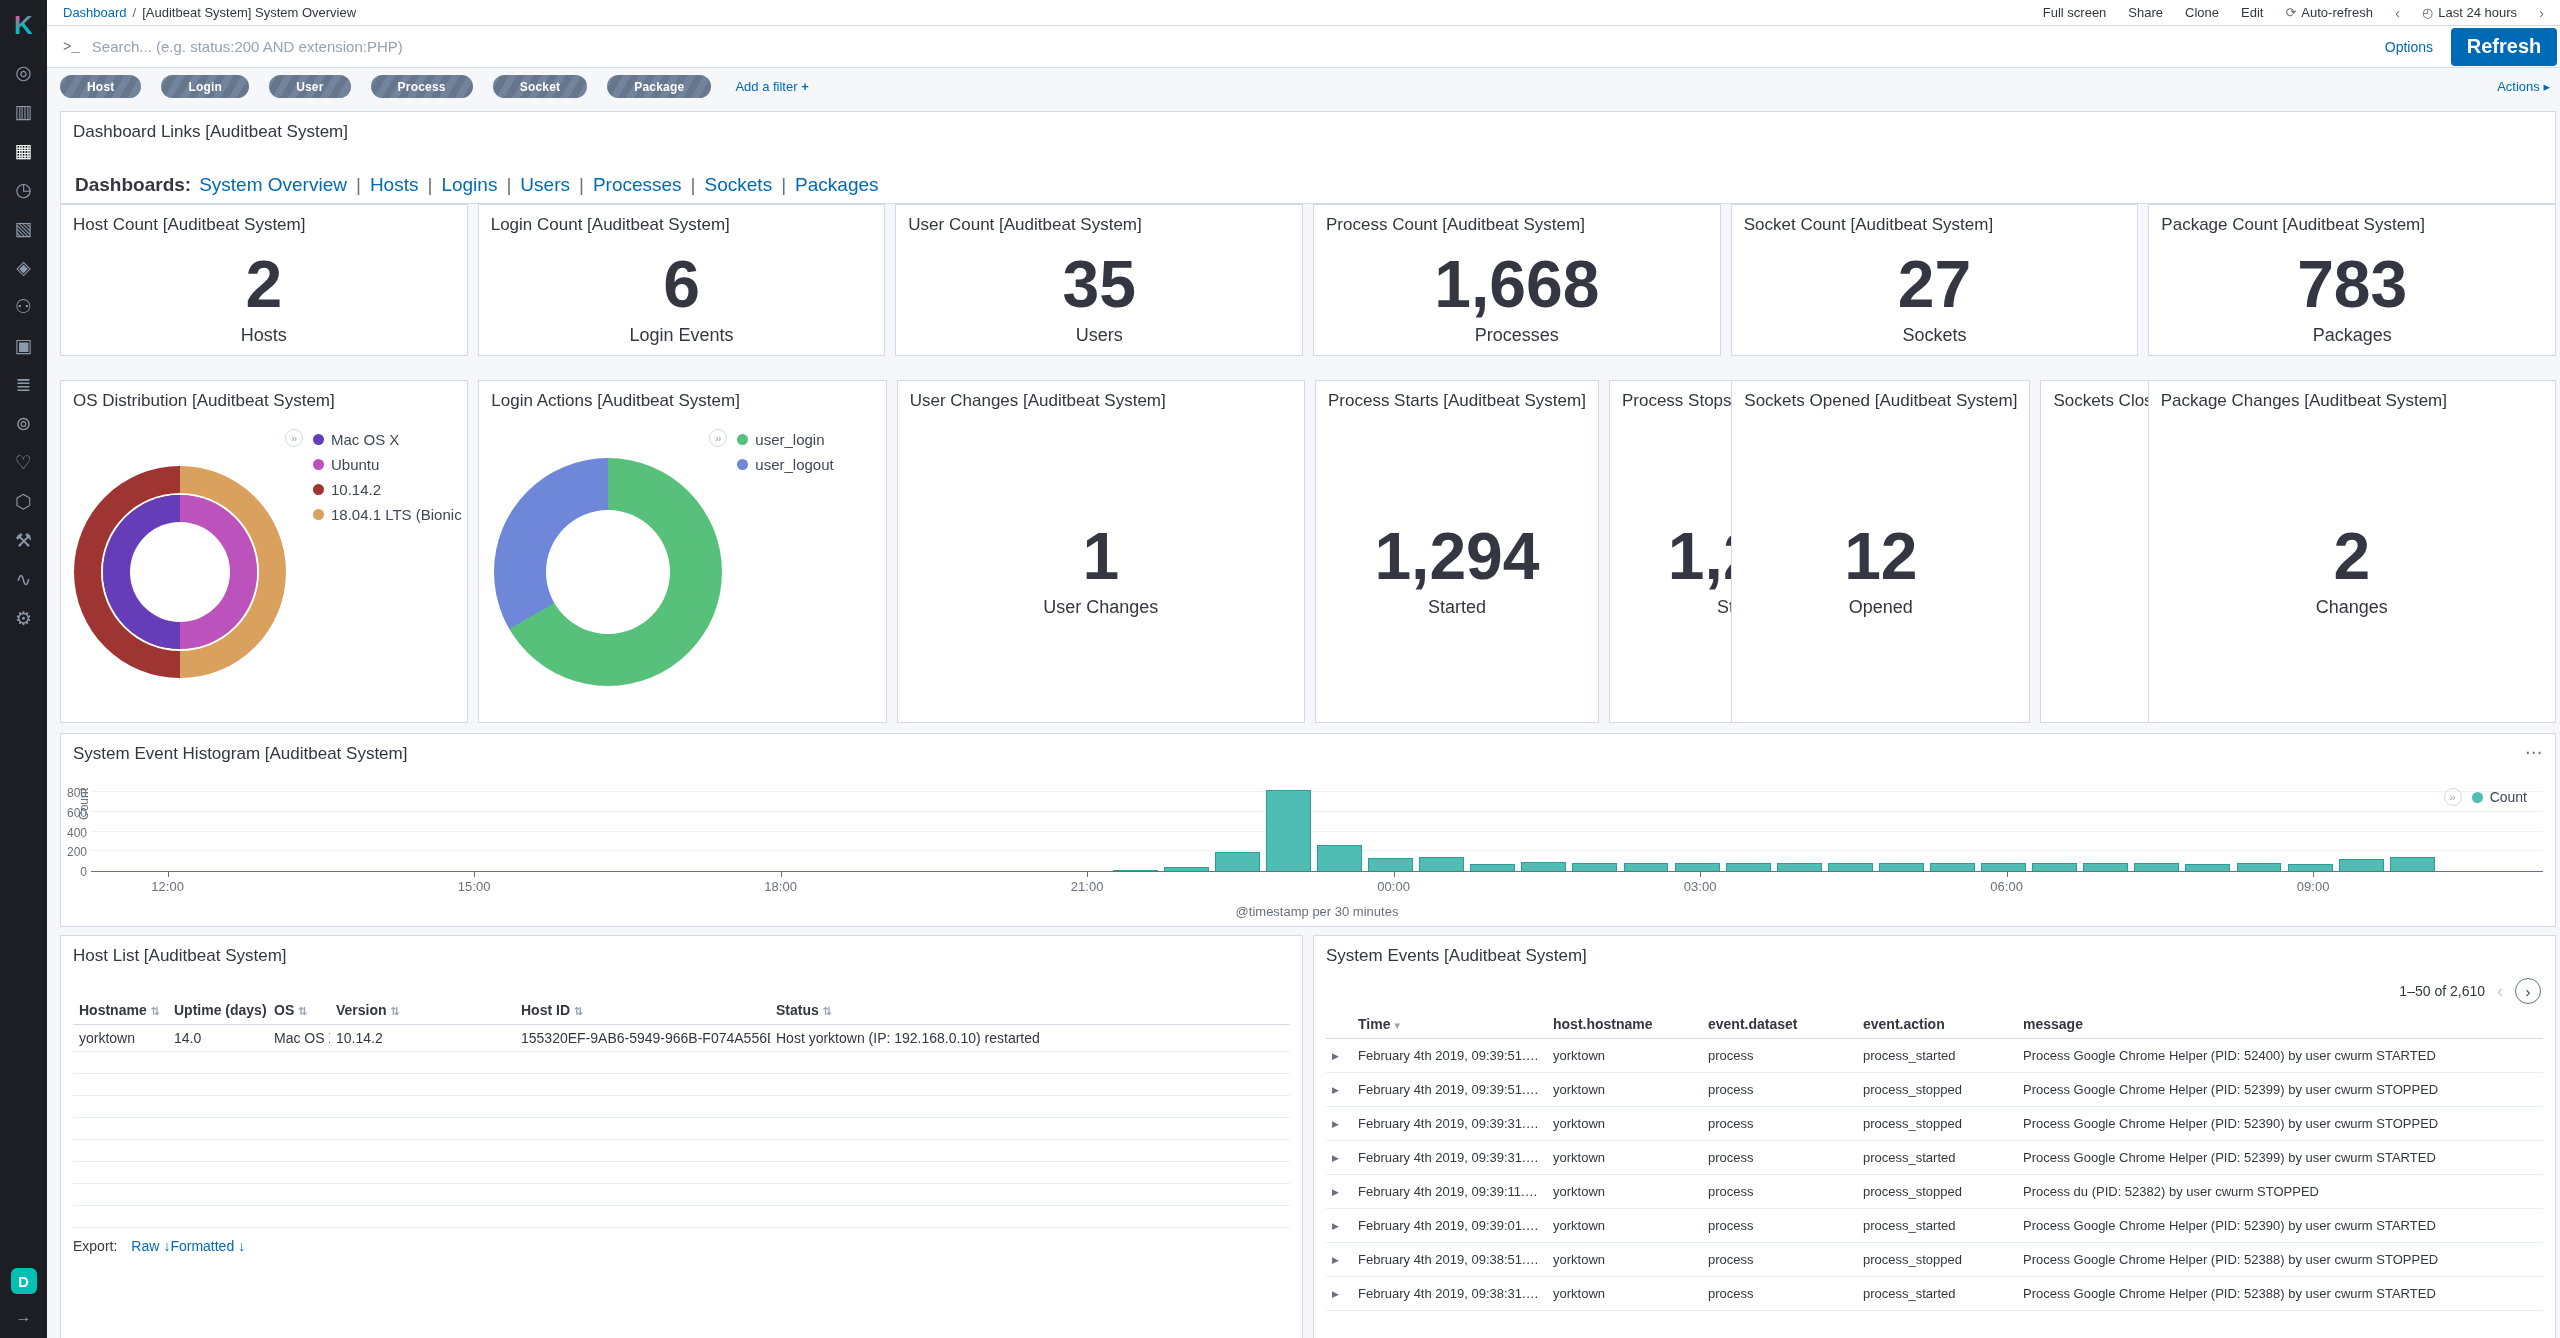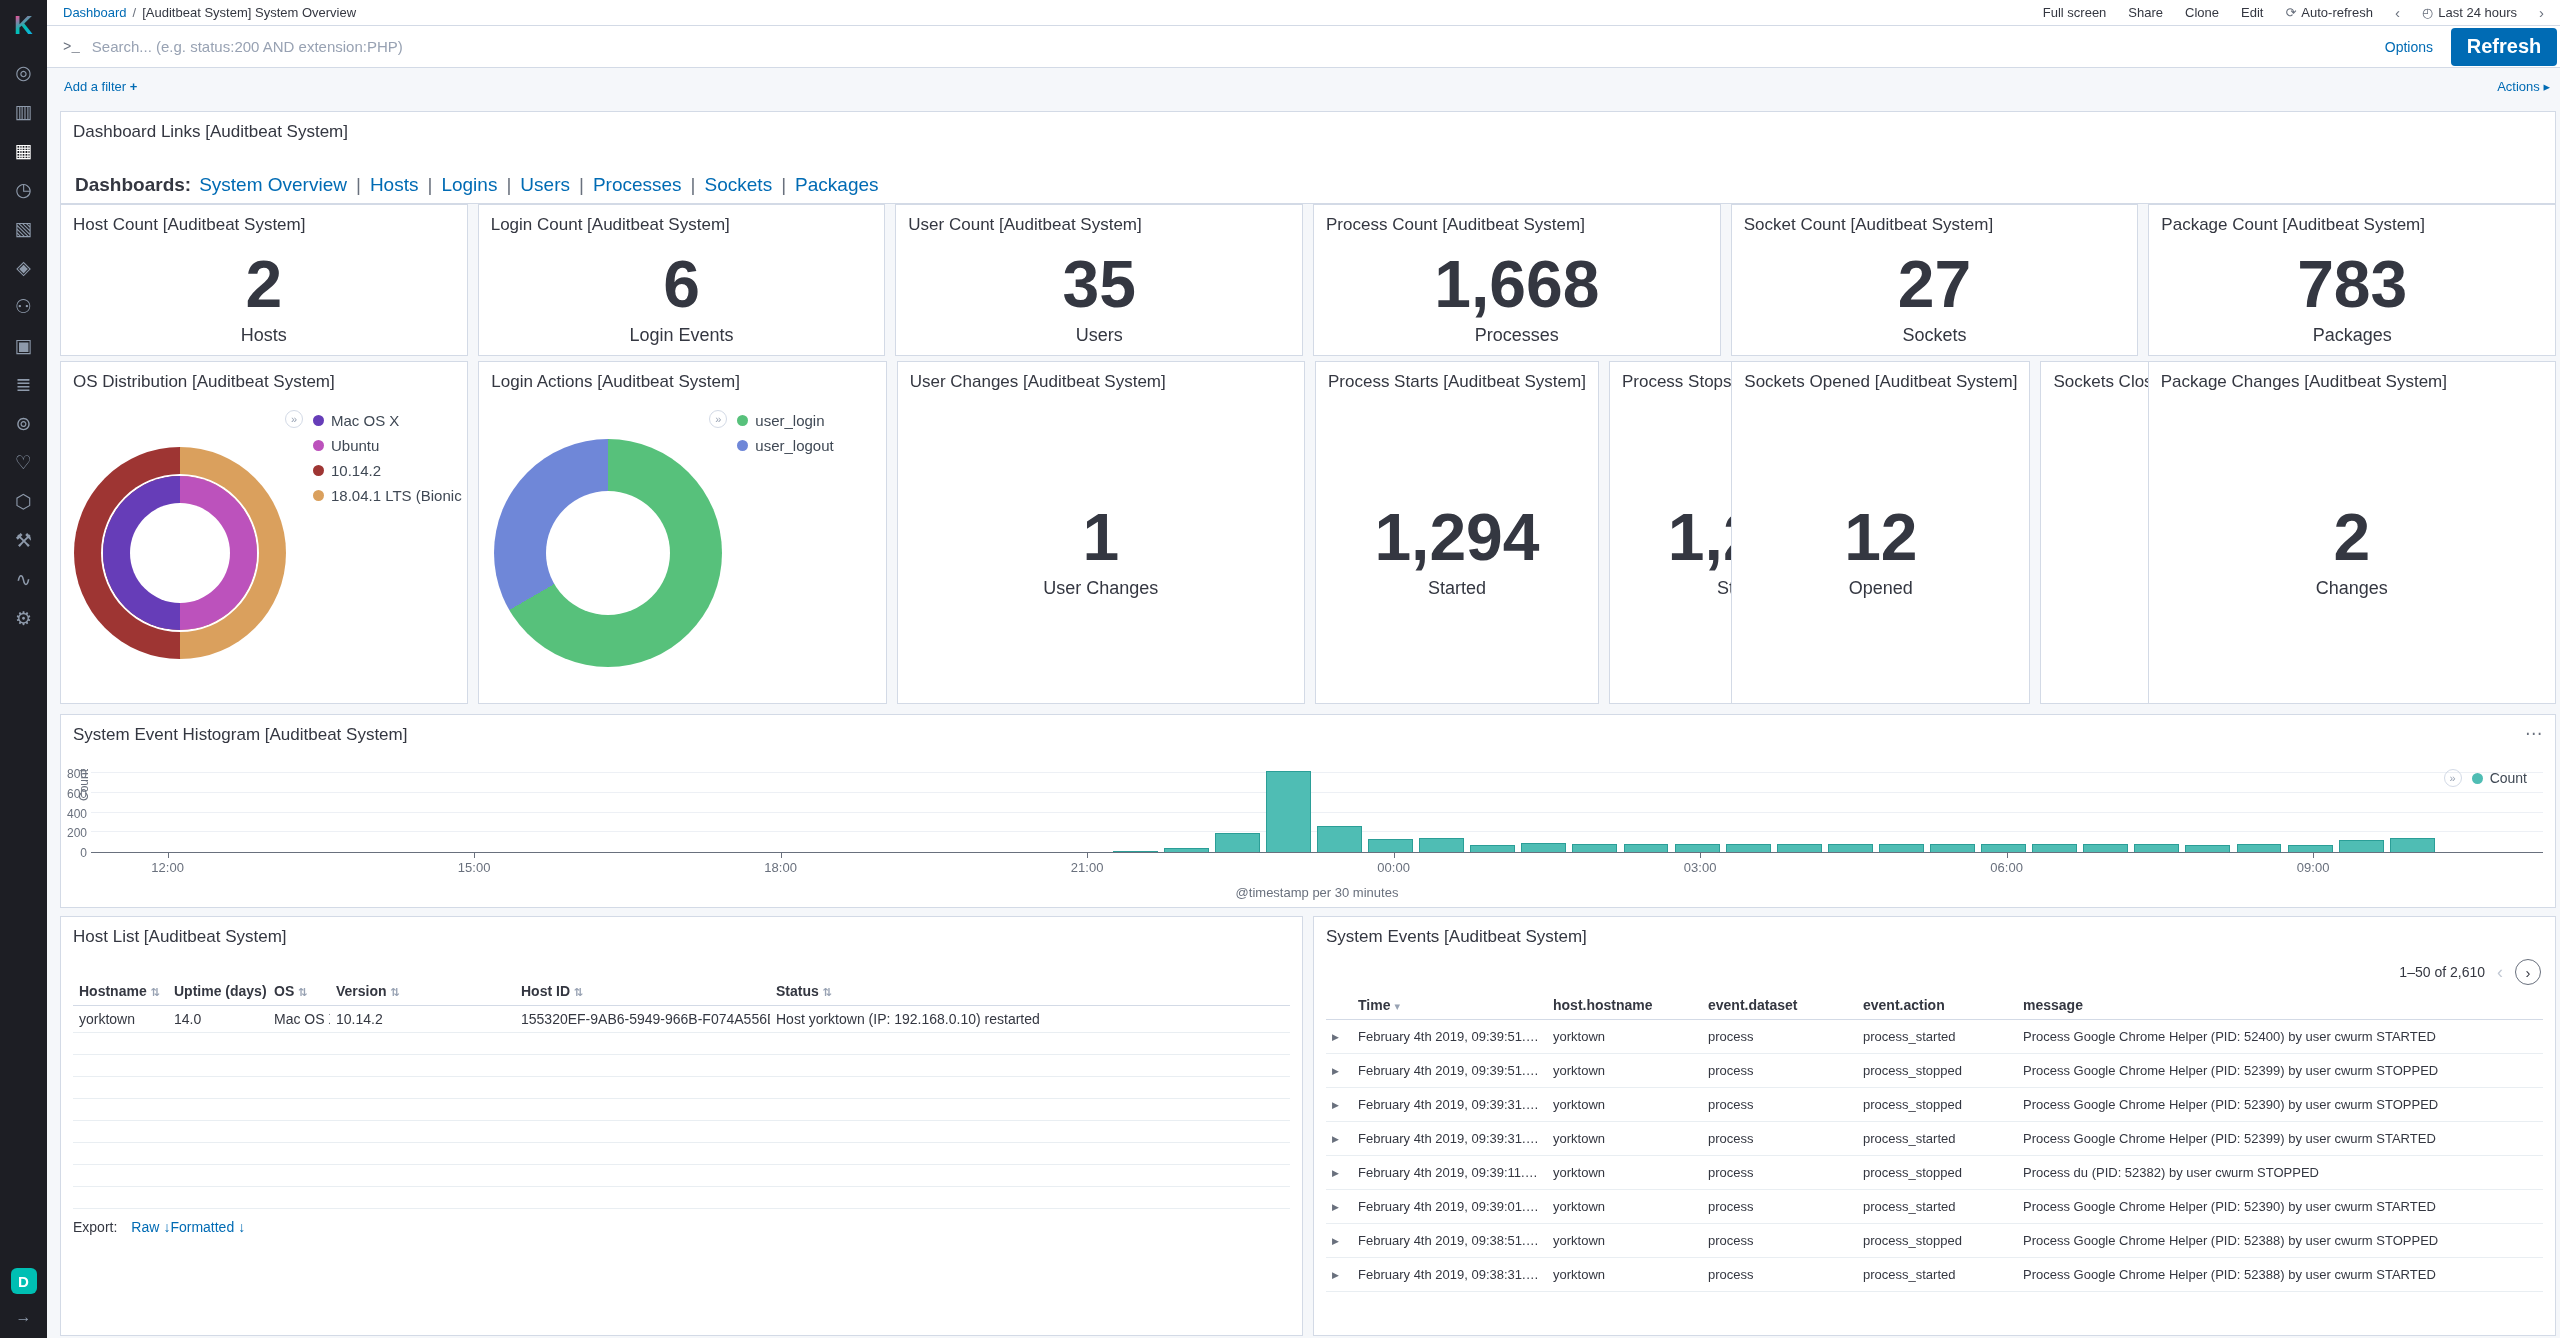--- a/index.html
+++ b/index.html
@@ -66,21 +66,21 @@
   .col { display:flex; flex-direction:row; gap:10px; }
   .col > .panel { flex:1; }
 
   .links-panel { height:93px; margin-top:0; }
   .links-line { margin:22px 14px 0; font-size:19px; white-space:nowrap; }
   .dl-label { font-weight:bold; color:#343741; margin-right:8px; }
   .dl-link { color:#006BB4; cursor:pointer; }
   .dl-sep { color:#69707D; margin:0 9px; }
 
   .metrics-row { margin-top:0; height:152px; }
-  .row2 { margin-top:5px; height:343px; }
+  .row2 { margin-top:24px; height:343px; }
 
   .metric-body { position:absolute; left:0; right:0; top:37px; bottom:0; display:flex;
     flex-direction:column; align-items:center; justify-content:center; gap:8px; }
   .metric-value { font-size:66px; font-weight:bold; color:#343741; line-height:1; }
   .metric-label { font-size:18px; color:#343741; }
 
   
   .ring, .hole { position:absolute; border-radius:50%; }
   .hole { background:#fff; }
   .os-outer { left:13px; top:85px; width:212px; height:212px; }
@@ -188,20 +188,28 @@
 </div>
 
 <div class="searchbar">
   <span class="prompt">&gt;_</span>
   <input class="search-input" placeholder="Search... (e.g. status:200 AND extension:PHP)" style="">
   <span class="options">Options</span>
   <button class="refresh-btn">Refresh</button>
 </div>
 
 <div class="filterbar">
+  <div id="pills">
+      <span class="pill">Host</span>
+      <span class="pill">Login</span>
+      <span class="pill">User</span>
+      <span class="pill">Process</span>
+      <span class="pill">Socket</span>
+      <span class="pill">Package</span>
+    </div>
   <span class="add-filter">
     <span>Add a filter</span>
     <span class="plus">+</span>
   </span>
   <span class="actions">
     <span>Actions</span>
     <span>▸</span>
   </span>
 </div>
 

